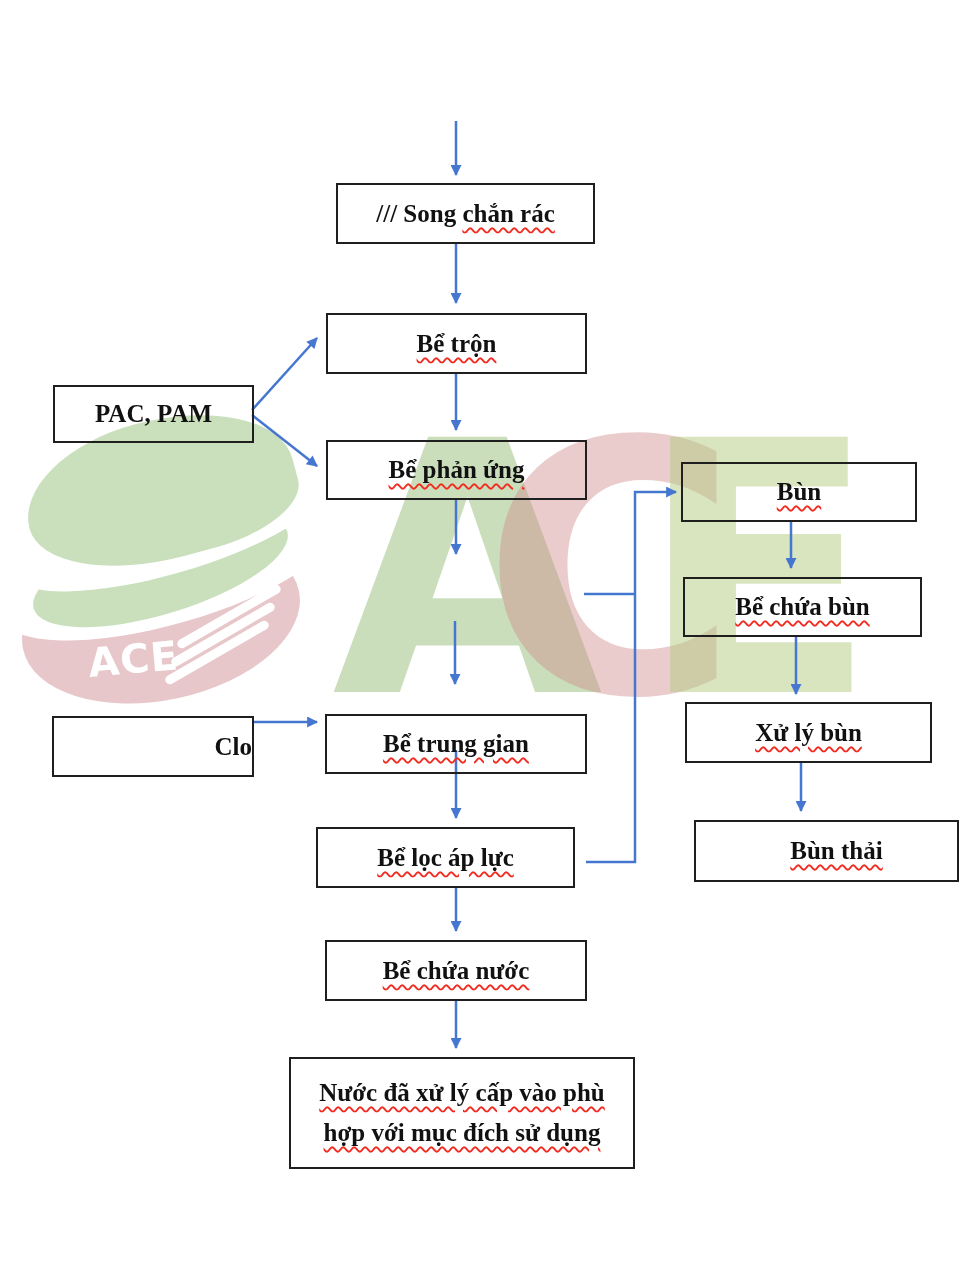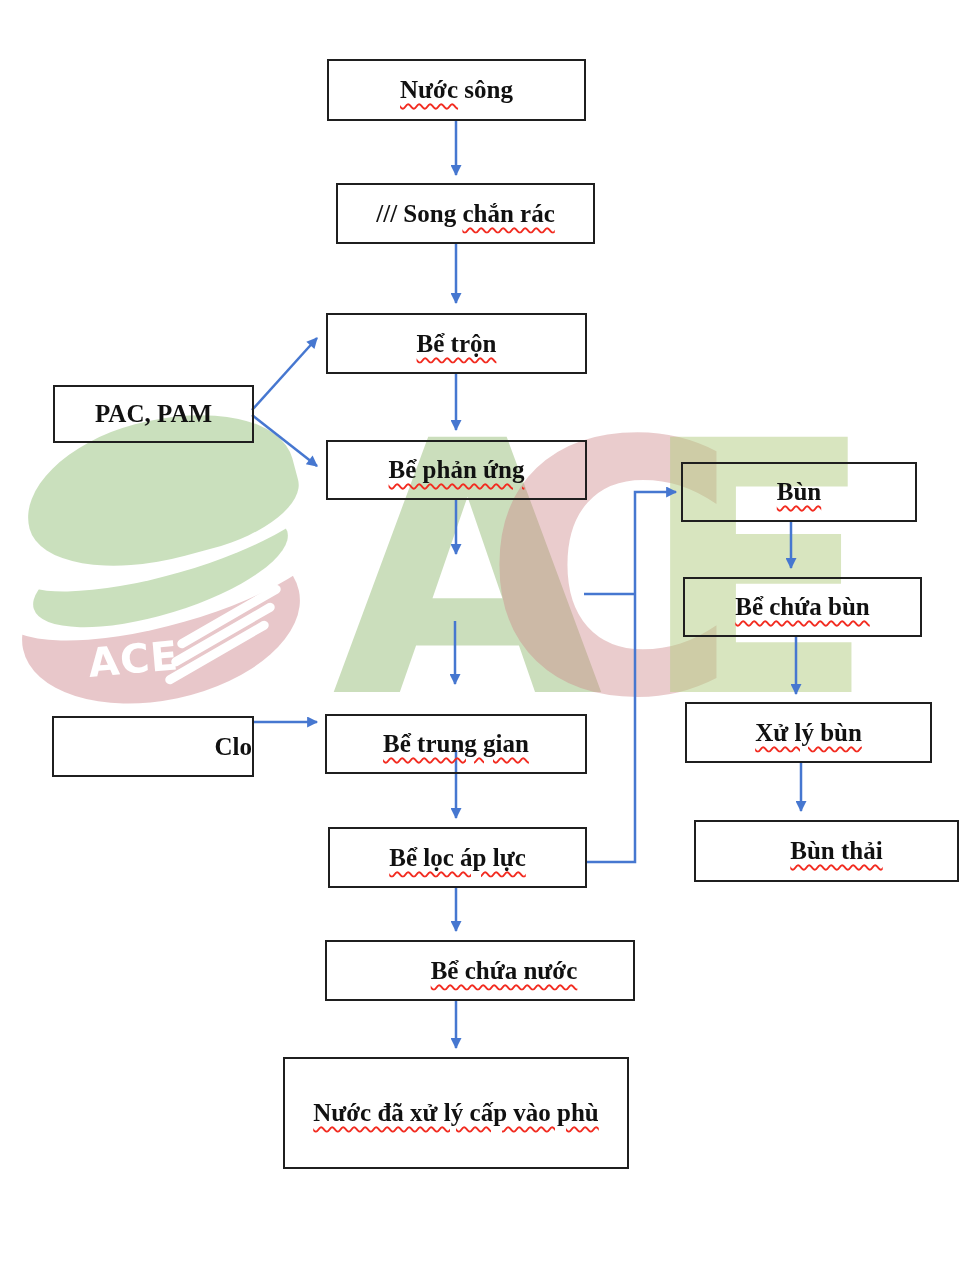--- a/index.html
+++ b/index.html
@@ -43,23 +43,23 @@
         text-decoration-color:var(--c-squiggle);text-decoration-thickness:2px;
         text-underline-offset:5px;}
   .n-nuoc-song   {left:327px;top:59px;  width:255px;height:58px;}
   .n-song-chan   {left:336px;top:183px; width:255px;height:57px;}
   .n-be-tron     {left:326px;top:313px; width:257px;height:57px;}
   .n-pac-pam     {left:53px; top:385px; width:197px;height:54px;}
   .n-be-phan-ung {left:326px;top:440px; width:257px;height:56px;}
   .n-be-lang     {left:325px;top:563px; width:258px;height:56px;}
   .n-clo         {left:52px; top:716px; width:198px;height:57px;align-items:flex-end;}
   .n-be-trung    {left:325px;top:692px; width:258px;height:56px;margin-top:22px;}
-  .n-be-loc      {left:328px;top:827px; width:255px;height:57px;text-align:right;}
-  .n-be-chua-nuoc{left:325px;top:940px; width:258px;height:57px;padding-left:48px;}
-  .n-final       {left:283px;top:1057px;width:342px;height:108px;line-height:1.62;}
+  .n-be-loc      {left:316px;top:827px; width:255px;height:57px;text-align:right;}
+  .n-be-chua-nuoc{left:325px;top:940px; width:258px;height:57px;}
+  .n-final       {left:289px;top:1057px;width:342px;height:108px;line-height:1.62;}
   .n-bun         {left:681px;top:462px; width:232px;height:56px;}
   .n-be-chua-bun {left:683px;top:577px; width:235px;height:56px;}
   .n-xu-ly-bun   {left:685px;top:702px; width:243px;height:57px;}
   .n-bun-thai    {left:694px;top:820px; width:241px;height:58px;padding-left:20px;}
 </style>
 </head>
 <body>
 
 <div class="canvas">
 
@@ -97,23 +97,20 @@
     <line class="arrow" x1="252" y1="410" x2="317" y2="338" marker-end="url(#ah)"></line>
     <line class="arrow" x1="252" y1="415" x2="317" y2="466" marker-end="url(#ah)"></line>
     <line class="arrow" x1="252" y1="722" x2="317" y2="722" marker-end="url(#ah)"></line>
     <line class="arrow" x1="584" y1="594" x2="636" y2="594"></line>
     <path class="arrow" d="M586,862 H635 V492 H676" marker-end="url(#ah)"></path>
     <line class="arrow" x1="791" y1="520" x2="791" y2="568" marker-end="url(#ah)"></line>
     <line class="arrow" x1="796" y1="635" x2="796" y2="694" marker-end="url(#ah)"></line>
     <line class="arrow" x1="801" y1="761" x2="801" y2="811" marker-end="url(#ah)"></line>
   </svg>
 
-  <div class="node n-nuoc-song">
-    <div><span class="sq">Nước</span><span> sông</span></div>
-  </div>
   <div class="node n-song-chan">
     <div><span>/// Song </span><span class="sq">chắn rác</span></div>
   </div>
   <div class="node n-be-tron">
     <div><span class="sq">Bể trộn</span></div>
   </div>
   <div class="node n-pac-pam">
     <div><span>PAC, PAM</span></div>
   </div>
   <div class="node n-be-phan-ung">
@@ -126,20 +123,21 @@
     <div><span class="sq">Bể trung gian</span></div>
   </div>
   <div class="node n-be-loc">
     <div><span class="sq">Bể lọc áp lực</span></div>
   </div>
   <div class="node n-be-chua-nuoc">
     <div><span class="sq">Bể chứa nước</span></div>
   </div>
   <div class="node n-final">
     <div><span class="sq">Nước đã xử lý cấp vào phù</span></div>
+    <div><span class="sq">hợp với mục đích sử dụng</span></div>
   </div>
   <div class="node n-bun">
     <div><span class="sq">Bùn</span></div>
   </div>
   <div class="node n-be-chua-bun">
     <div><span class="sq">Bể chứa bùn</span></div>
   </div>
   <div class="node n-xu-ly-bun">
     <div><span class="sq">Xử lý bùn</span></div>
   </div>

